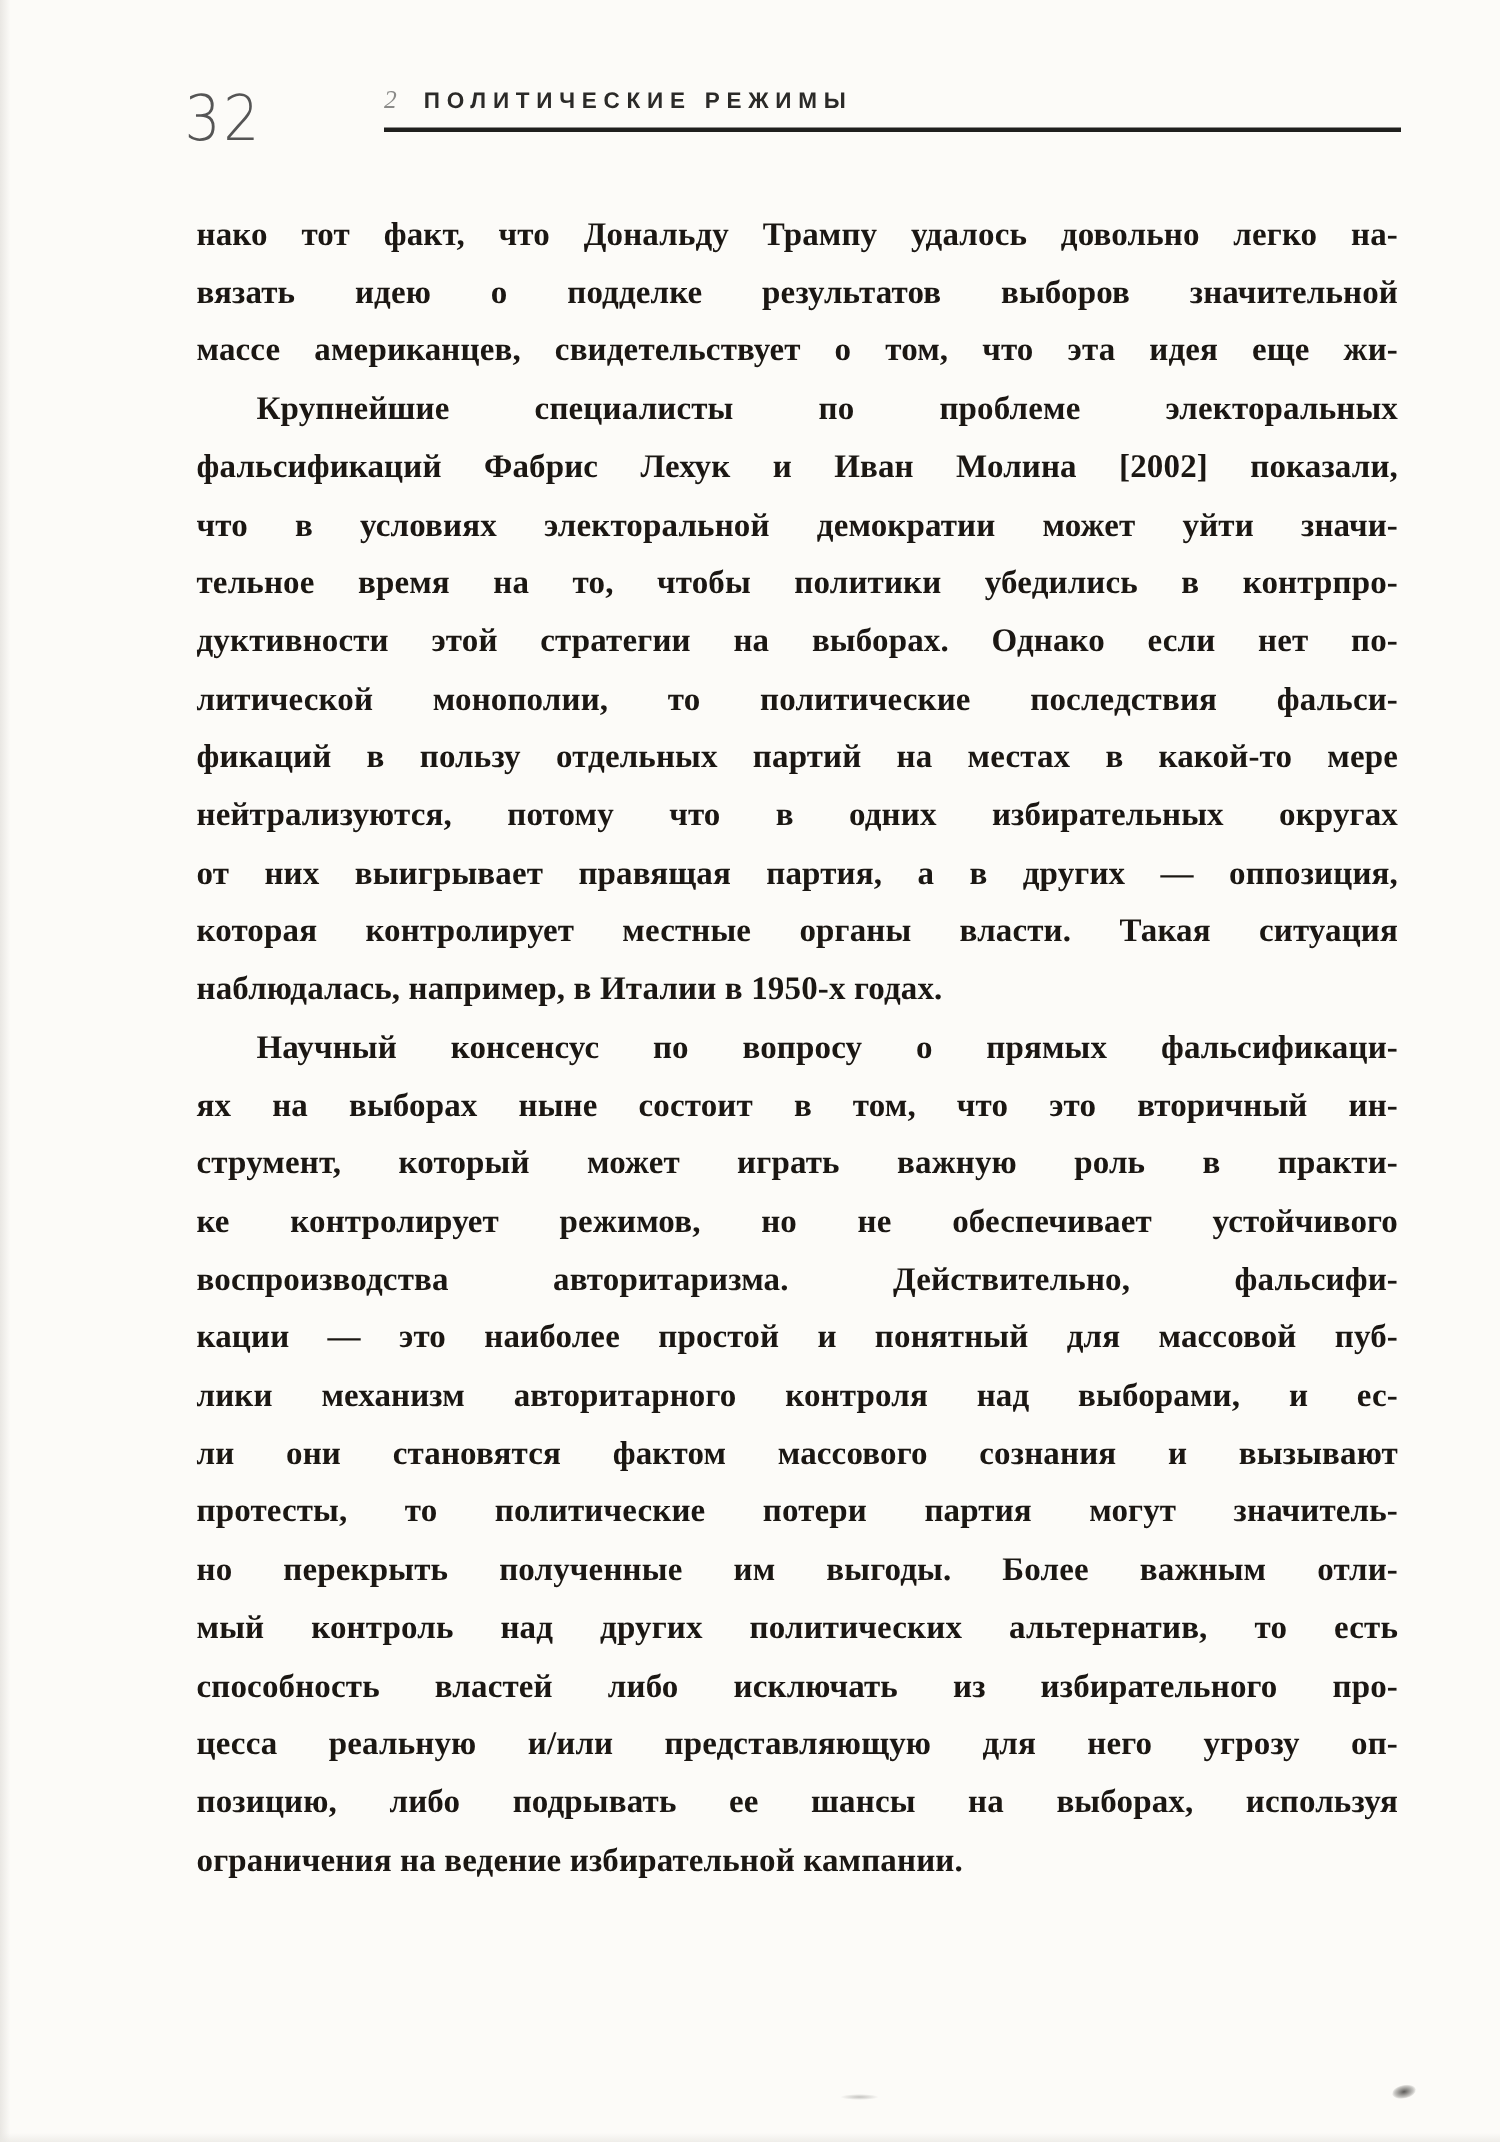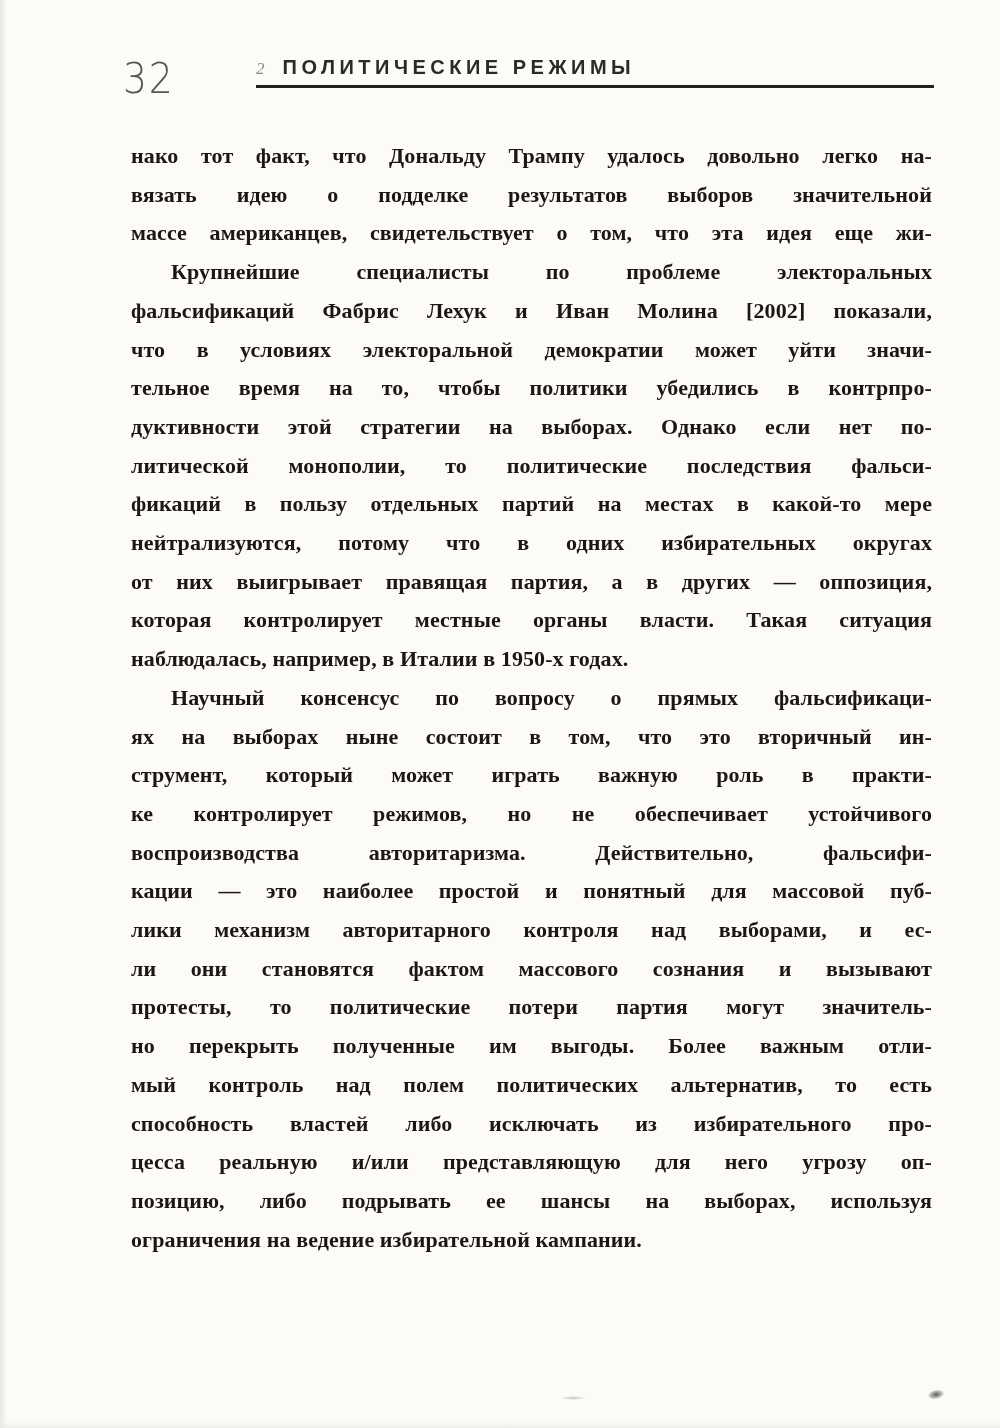--- a/index.html
+++ b/index.html
@@ -52,21 +52,21 @@
   .chapter-num {
     font-family: "Liberation Serif", serif;
     font-style: italic;
     font-size: 17px;
     color: #8a8a88;
     margin-right: 18px;
   }
   .chapter-title {
     font-family: "Liberation Sans", sans-serif;
     font-weight: 700;
-    font-size: 20px;
+    font-size: 15px;
     letter-spacing: 4.5px;
     color: #2b2a28;
   }
   .body-text {
     position: absolute;
     top: 137px;
     left: 131px;
     width: 801px;
     font-size: 22px;
     font-weight: 700;
@@ -142,21 +142,21 @@
         <div class="line indent">Научный консенсус по вопросу о прямых фальсификаци-</div>
         <div class="line">ях на выборах ныне состоит в том, что это вторичный ин-</div>
         <div class="line">струмент, который может играть важную роль в практи-</div>
         <div class="line">ке контролирует режимов, но не обеспечивает устойчивого</div>
         <div class="line">воспроизводства авторитаризма. Действительно, фальсифи-</div>
         <div class="line">кации — это наиболее простой и понятный для массовой пуб-</div>
         <div class="line">лики механизм авторитарного контроля над выборами, и ес-</div>
         <div class="line">ли они становятся фактом массового сознания и вызывают</div>
         <div class="line">протесты, то политические потери партия могут значитель-</div>
         <div class="line">но перекрыть полученные им выгоды. Более важным отли-</div>
-        <div class="line">мый контроль над полем политических альтернатив, то есть</div>
+        <div class="line">мый контроль над других политических альтернатив, то есть</div>
         <div class="line">способность властей либо исключать из избирательного про-</div>
         <div class="line">цесса реальную и/или представляющую для него угрозу оп-</div>
         <div class="line">позицию, либо подрывать ее шансы на выборах, используя</div>
         <div class="line last">ограничения на ведение избирательной кампании.</div>
       </div>
     </div>
 
   <div class="scan-dots"></div>
   <div class="scan-smudge"></div>
 </div>

